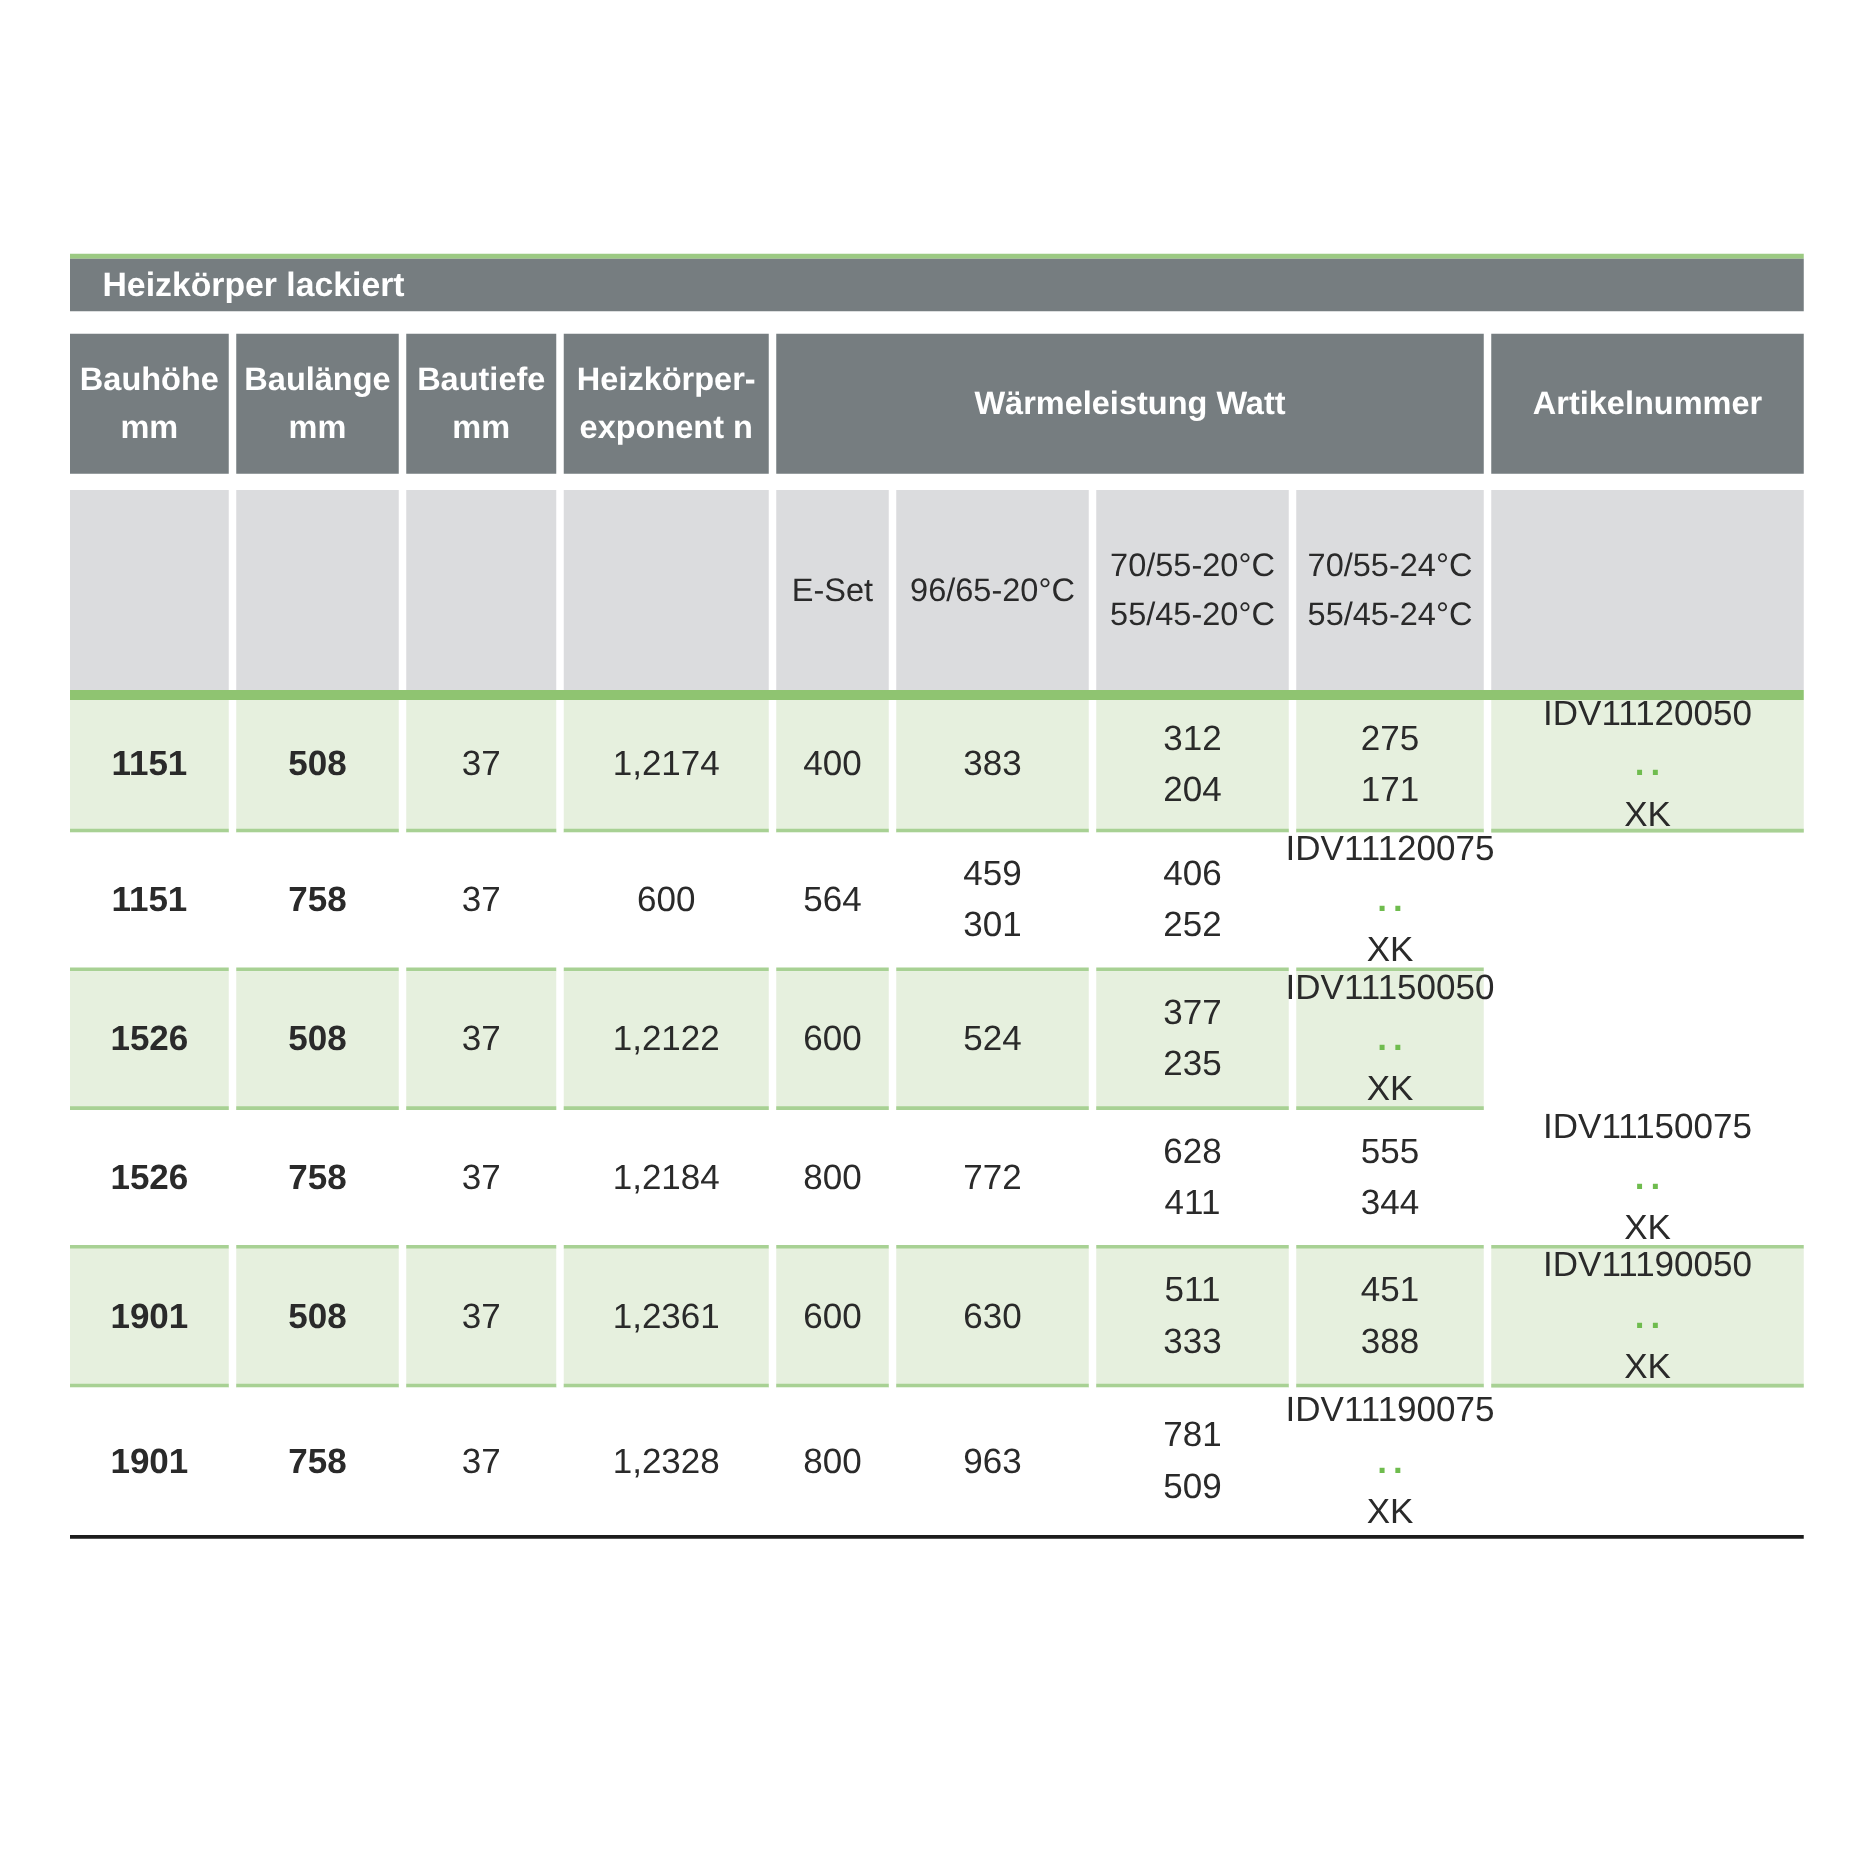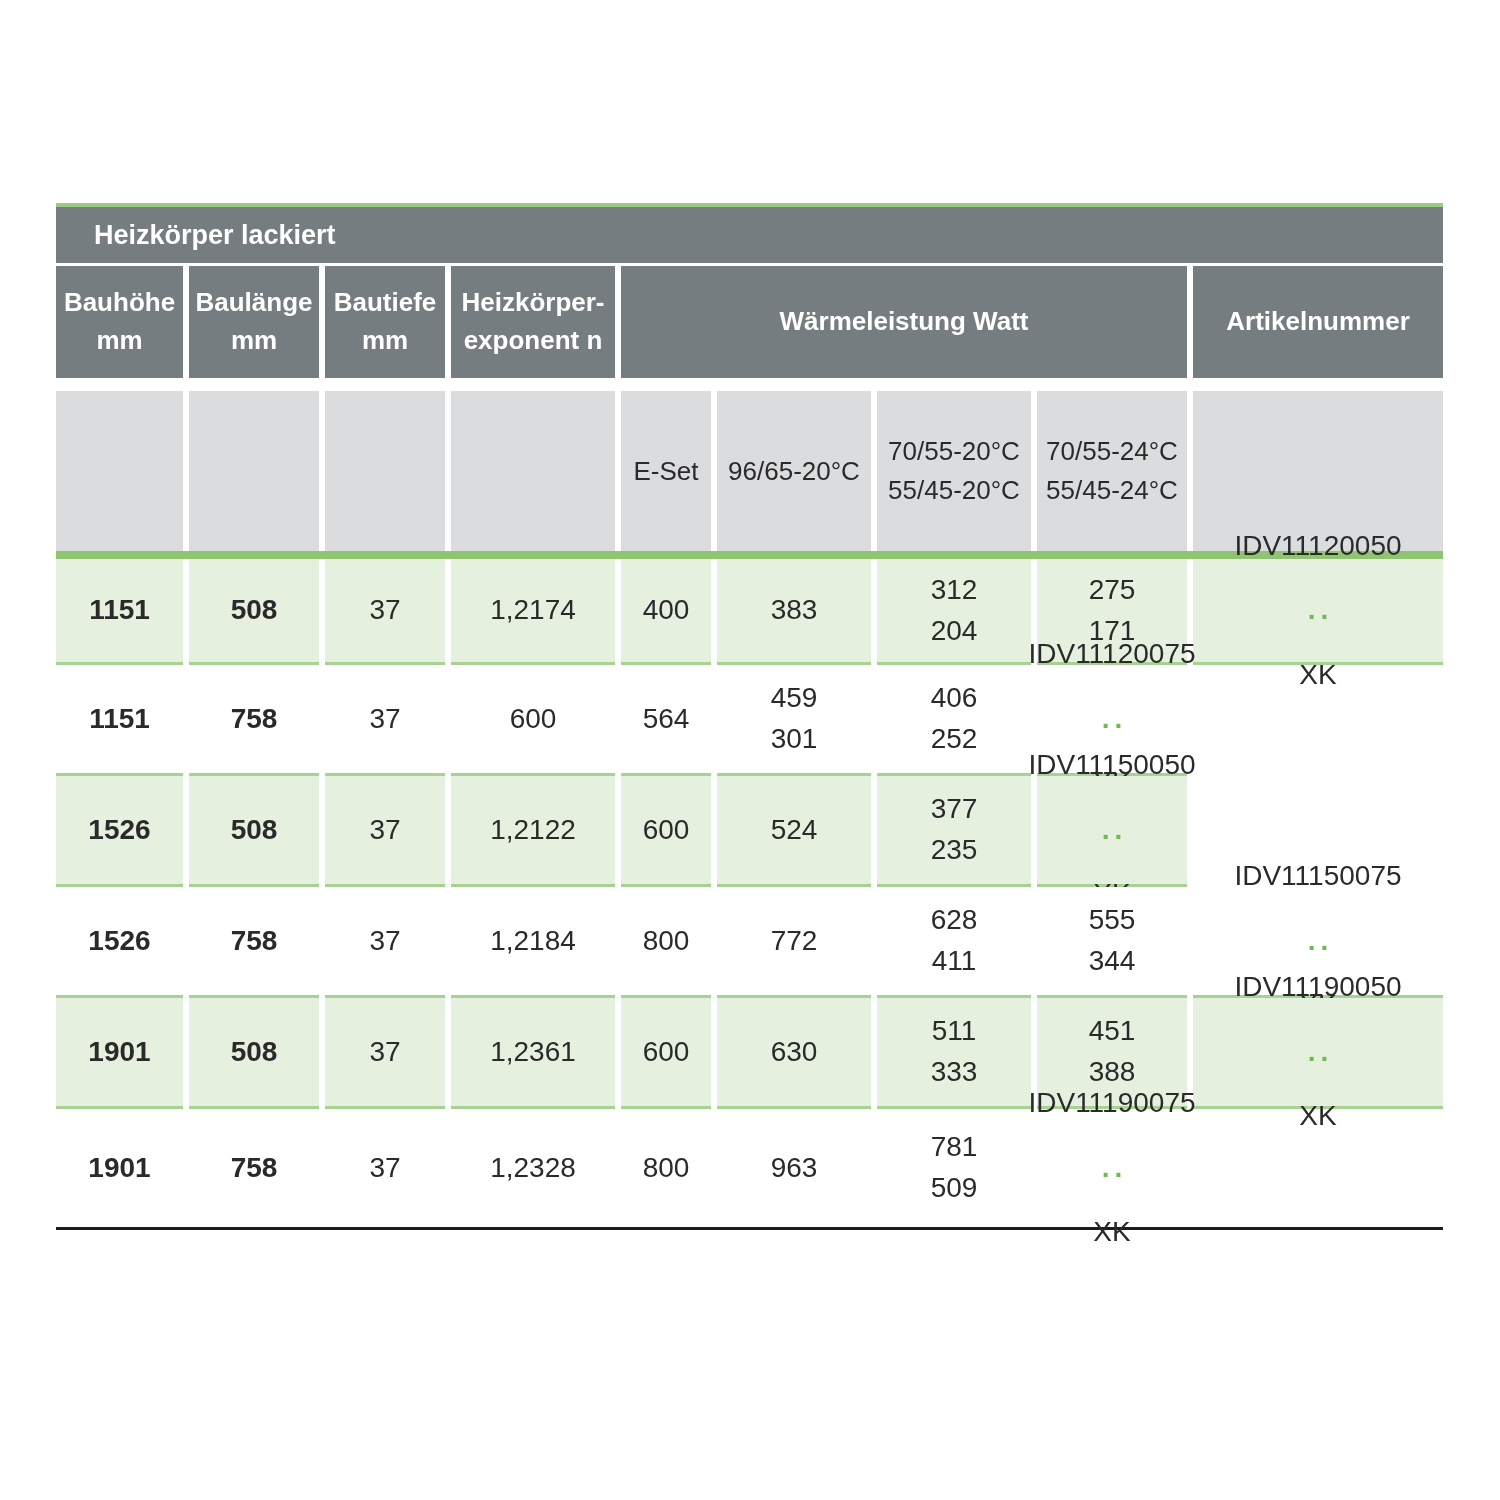--- a/index.html
+++ b/index.html
@@ -4,23 +4,23 @@
 <style>
   html,body{margin:0;padding:0;background:#ffffff;}
   body{width:1500px;height:1500px;position:relative;overflow:hidden;
        font-family:"Liberation Sans","DejaVu Sans",sans-serif;color:#2a2a2a;}
 
   .table-wrap{position:absolute;left:56px;top:203px;width:1387px;}
 
   .top-line{height:4px;background:#9cca83;}
   .bottom-line{height:3px;background:#1c1c1c;margin-top:0;}
 
-  .title-band{height:56px;background:#767d80;color:#ffffff;display:flex;
-              align-items:center;padding-left:38px;box-sizing:border-box;
-              font-size:27px;font-weight:bold;margin-bottom:3px;}
+  .title-band{height:42px;background:#767d80;color:#ffffff;display:flex;
+              align-items:center;padding-left:26px;box-sizing:border-box;
+              font-size:27px;font-weight:bold;margin-bottom:18px;}
 
   .grid{display:grid;grid-template-columns:127px 130px 120px 164px 90px 154px 154px 150px 250px;
         column-gap:6px;}
 
   .hdr-row{margin-bottom:13px;}
   .hdr-row .cell{height:112px;background:#767d80;color:#ffffff;font-size:26px;font-weight:bold;
                  display:flex;flex-direction:column;align-items:center;justify-content:center;
                  line-height:1.45;text-align:center;}
   .hdr-row .span4{grid-column:5 / span 4;}
 
@@ -33,21 +33,21 @@
   .data-row .cell{display:flex;flex-direction:column;align-items:center;justify-content:center;
                   font-size:28px;line-height:1.45;text-align:center;
                   border-bottom:3px solid #a8d194;box-sizing:border-box;}
   .data-row.green .cell{background:#e6f0de;}
   .data-row.white .cell{background:#ffffff;}
   .data-row .cell.bold{font-weight:bold;}
   .data-row.r1 .cell{height:106px;}
   .data-row.r2 .cell{height:111px;}
   .data-row.r6 .cell{height:118px;border-bottom:none;}
 
-  .artikel{white-space:nowrap;font-size:27px;gap:24px;}
+  .artikel{white-space:nowrap;font-size:27px;}
   .dots{color:#6fbc4e;font-weight:bold;letter-spacing:5px;margin:0 2px 0 7px;}
 </style>
 </head>
 <body>
 
 <div class="table-wrap">
 
   <div class="top-line"></div>
 
   <div class="title-band">Heizkörper lackiert</div>

